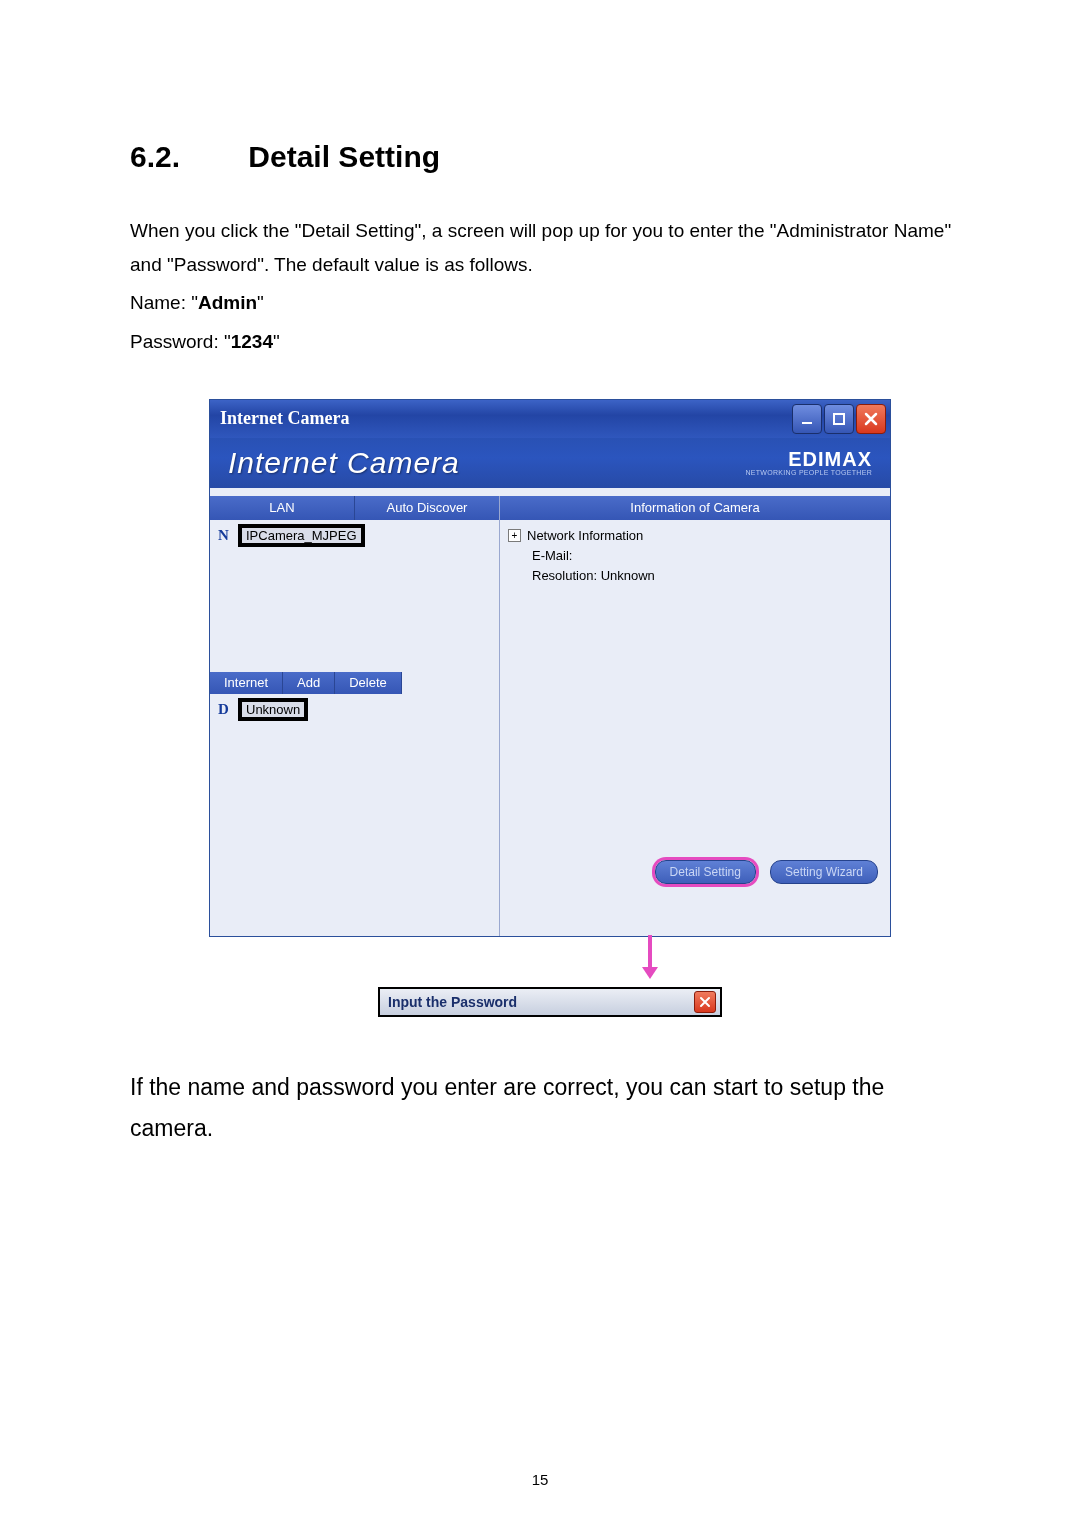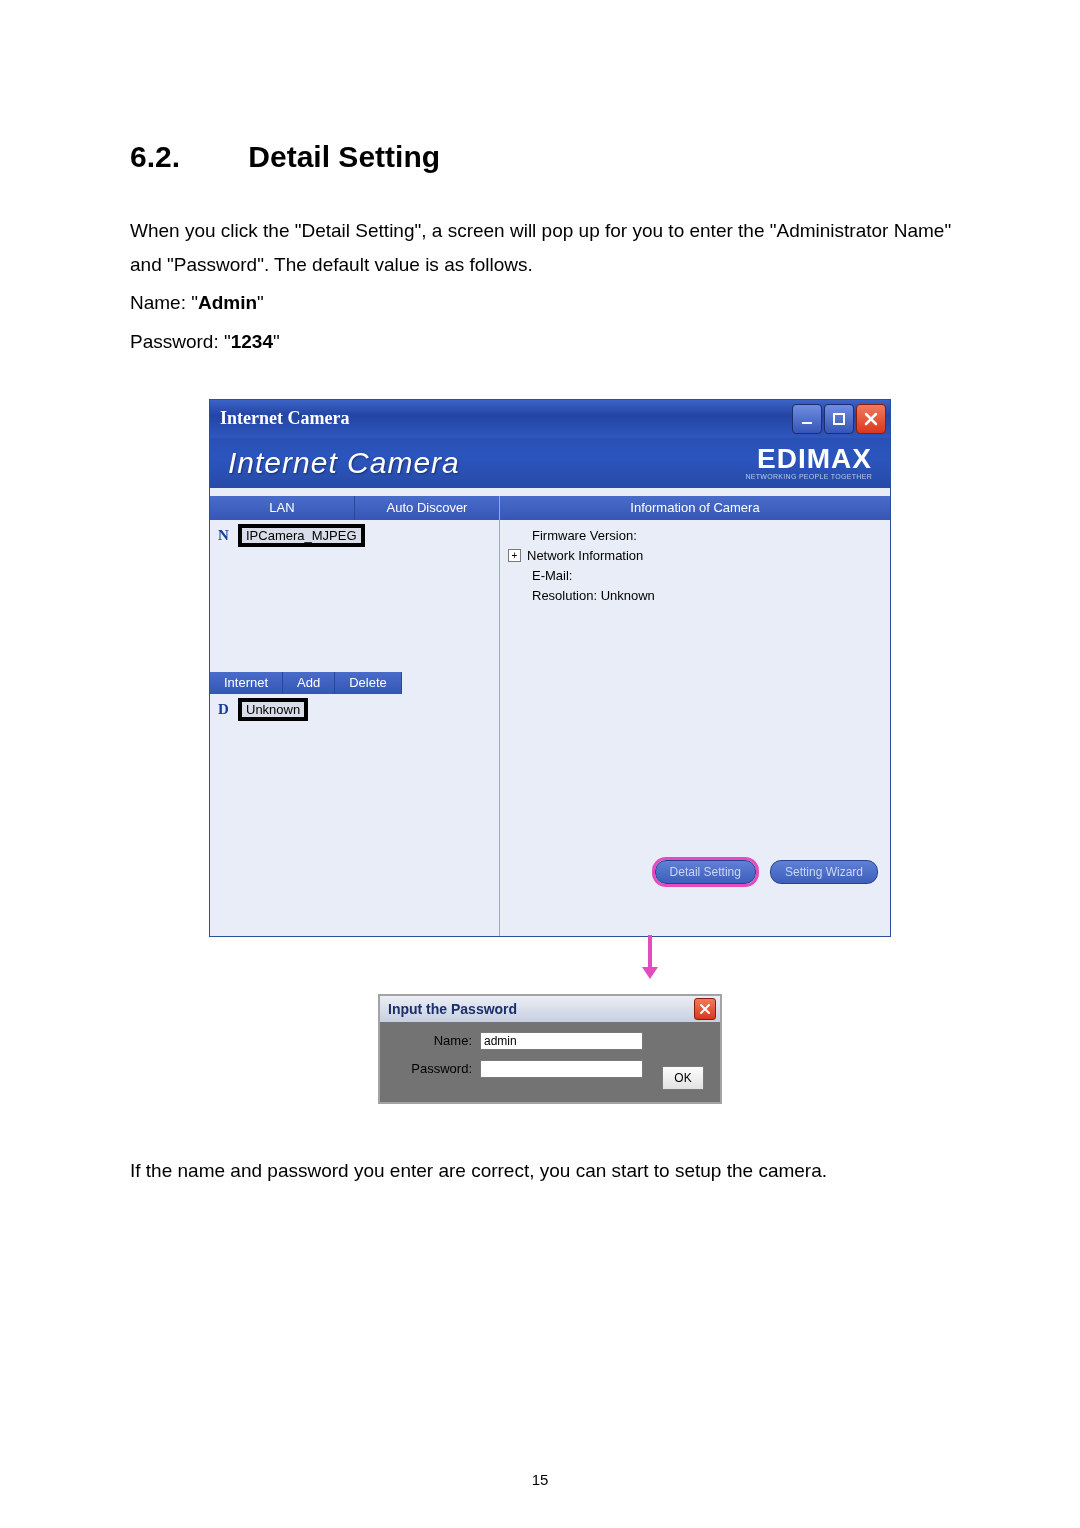--- a/index.html
+++ b/index.html
@@ -81,21 +81,21 @@
     letter-spacing: 1px;
     font-style: italic;
     text-shadow: 1px 1px 2px rgba(0,0,0,.4);
   }
   .banner .brand {
     text-align:right;
     line-height:1;
   }
   .banner .brand .brand-name {
     font-family: 'Arial Black', Impact, sans-serif;
-    font-size: 28px;
+    font-size: 20px;
     font-weight: 900;
     letter-spacing: 1px;
   }
   .banner .brand .tagline {
     font-size: 7px;
     color:#b7c8f0;
     letter-spacing: .3px;
   }
 
   .split {
@@ -184,23 +184,23 @@
     width: 680px;
     margin: 0 auto;
     position: relative;
     height: 50px;
   }
   .callout-arrow svg { position:absolute; }
 
   
   .pwd-dialog {
     width: 340px;
-    margin: 7px auto;
-    border: 2px solid #a3a3a3;
-    background: #737373;
+    margin: 0 auto;
+    border: 2px solid #000000;
+    background: #7dd3fc;
   }
   .pwd-title {
     height: 26px;
     background: linear-gradient(#ebeef5, #c7cfdf);
     display:flex; align-items:center; justify-content:space-between;
     padding: 0 4px 0 8px;
     font-size: 14px;
     font-weight: bold;
     color:#1a2f6b;
   }
@@ -234,21 +234,21 @@
     right: 16px;
     bottom: 12px;
     width: 40px; height:22px;
     border:1px solid #7a7a7a;
     background: linear-gradient(#fdfdfd,#e2e2e2);
     font-size:12px;
     display:flex; align-items:center; justify-content:center;
   }
 
   .footer-text {
-    font-size: 19px;
+    font-size: 23px;
     line-height: 1.8;
     margin-top: 50px;
   }
 
   .page-number {
     position:absolute;
     bottom: 40px;
     left: 50%;
     transform: translateX(-50%);
     font-size: 15px;
@@ -327,24 +327,20 @@
           </div>
         </div>
       </div>
 
       <div class="right-pane">
         <div class="pane-header single">
           <div class="seg">Information of Camera</div>
         </div>
         <div class="info-area">
           <div class="info-line">
-            <span class="spacer11"></span>
-            <span>Firmware Version:</span>
-          </div>
-          <div class="info-line">
             <span class="expander">+</span>
             <span>Network Information</span>
           </div>
           <div class="info-line">
             <span class="spacer11"></span>
             <span>E-Mail:</span>
           </div>
           <div class="info-line">
             <span class="spacer11"></span>
             <span>Resolution: Unknown</span>
@@ -368,29 +364,18 @@
 
   <div class="pwd-dialog">
     <div class="pwd-title">
       <span>Input the Password</span>
       <div class="pwd-close">
         <svg viewBox="0 0 12 12">
             <path d="M2 2 L10 10 M10 2 L2 10" stroke="#fff" stroke-width="2" stroke-linecap="round"></path>
           </svg>
       </div>
     </div>
-    <div class="pwd-body">
-      <div class="pwd-row">
-        <span class="lbl">Name:</span>
-        <input type="text" value="admin" style="">
-      </div>
-      <div class="pwd-row">
-        <span class="lbl">Password:</span>
-        <input type="text" value="" style="">
-      </div>
-      <div class="pwd-ok">OK</div>
-    </div>
   </div>
 
   <p class="footer-text">If the name and password you enter are correct, you can start to setup the camera.</p>
 
   <div class="page-number">15</div>
 </div>
 
 </body></html>

